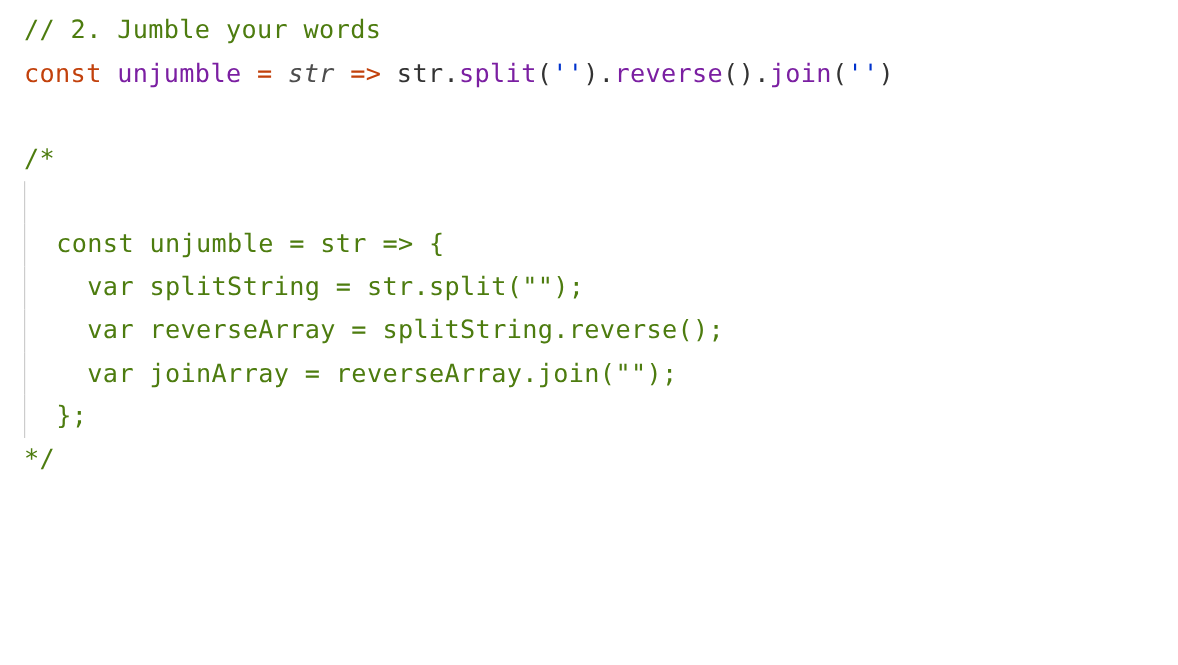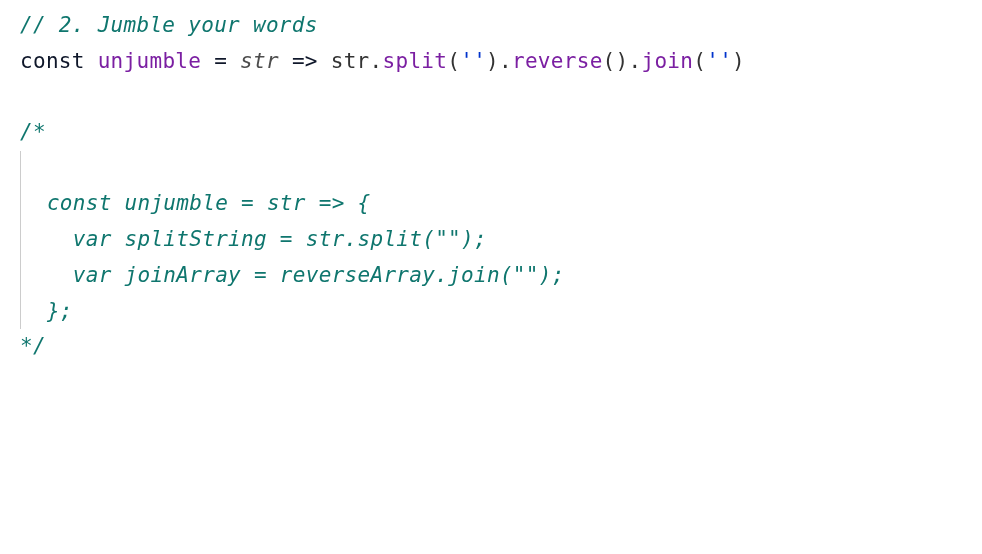--- a/index.html
+++ b/index.html
@@ -12,25 +12,24 @@
       font-size: 21px;
       line-height: 1.7;
       background: #ffffff;
       padding: 8px 20px;
       letter-spacing: 0.3px;
     }
     .code-line {
       white-space: pre;
     }
     .comment {
-      color: #0f766e;
-      font-style: italic;
+      color: #4d7c0f;
     }
     .keyword {
-      color: #0f172a;
+      color: #c2410c;
       text-align: right;
     }
     .param {
       color: #4d4d4d;
       font-style: italic;
     }
     .plain {
       color: #333333;
     }
     .method {
@@ -53,16 +52,17 @@
 <body>
 
 <div>
   <div class="code-line"><span class="comment">// 2. Jumble your words</span></div>
   <div class="code-line"><span class="keyword">const</span><span class="plain"> </span><span class="method">unjumble</span><span class="plain"> </span><span class="keyword">=</span><span class="plain"> </span><span class="param">str</span><span class="plain"> </span><span class="keyword">=&gt;</span><span class="plain"> </span><span class="plain">str</span><span class="plain">.</span><span class="method">split</span><span class="plain">(</span><span class="string">''</span><span class="plain">)</span><span class="plain">.</span><span class="method">reverse</span><span class="plain">(</span><span class="plain">)</span><span class="plain">.</span><span class="method">join</span><span class="plain">(</span><span class="string">''</span><span class="plain">)</span></div>
   <div class="blank-line"></div>
   <div class="code-line"><span class="comment">/*</span></div>
   <div class="code-line indent-bar"><span class="comment"> </span></div>
   <div class="code-line indent-bar"><span class="comment">  const unjumble = str =&gt; {</span></div>
   <div class="code-line indent-bar"><span class="comment">    var splitString = str.split("");</span></div>
+  <div class="code-line indent-bar"><span class="comment">    var reverseArray = splitString.reverse();</span></div>
   <div class="code-line indent-bar"><span class="comment">    var joinArray = reverseArray.join("");</span></div>
   <div class="code-line indent-bar"><span class="comment">  };</span></div>
   <div class="code-line"><span class="comment">*/</span></div>
 </div>
 
 </body></html>

